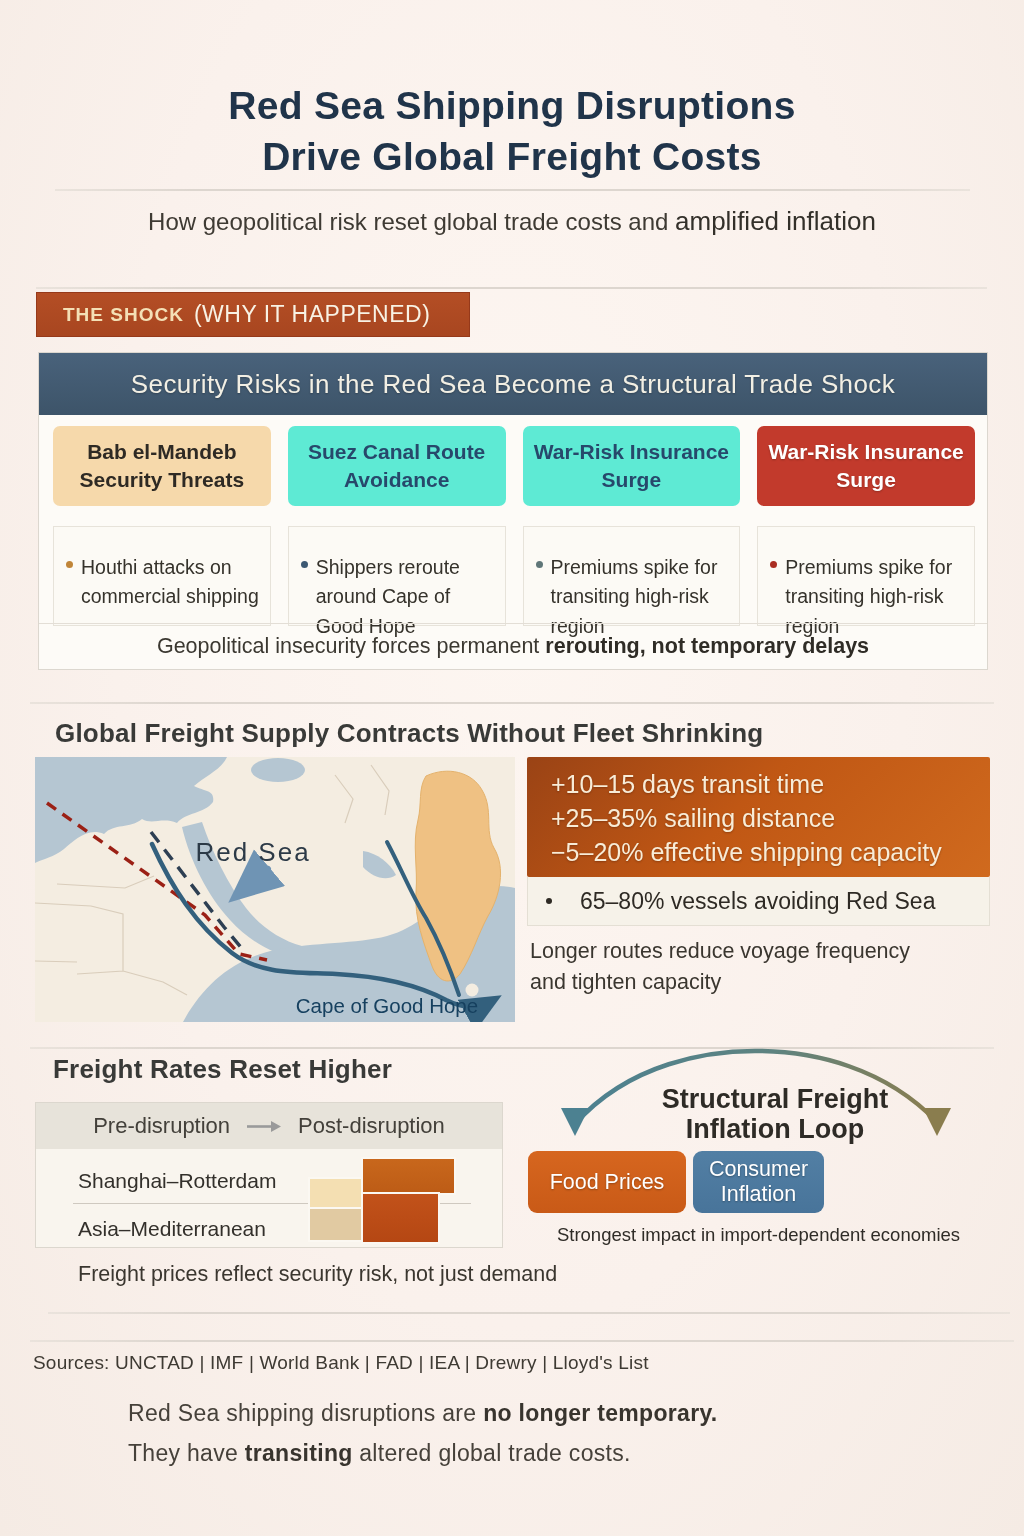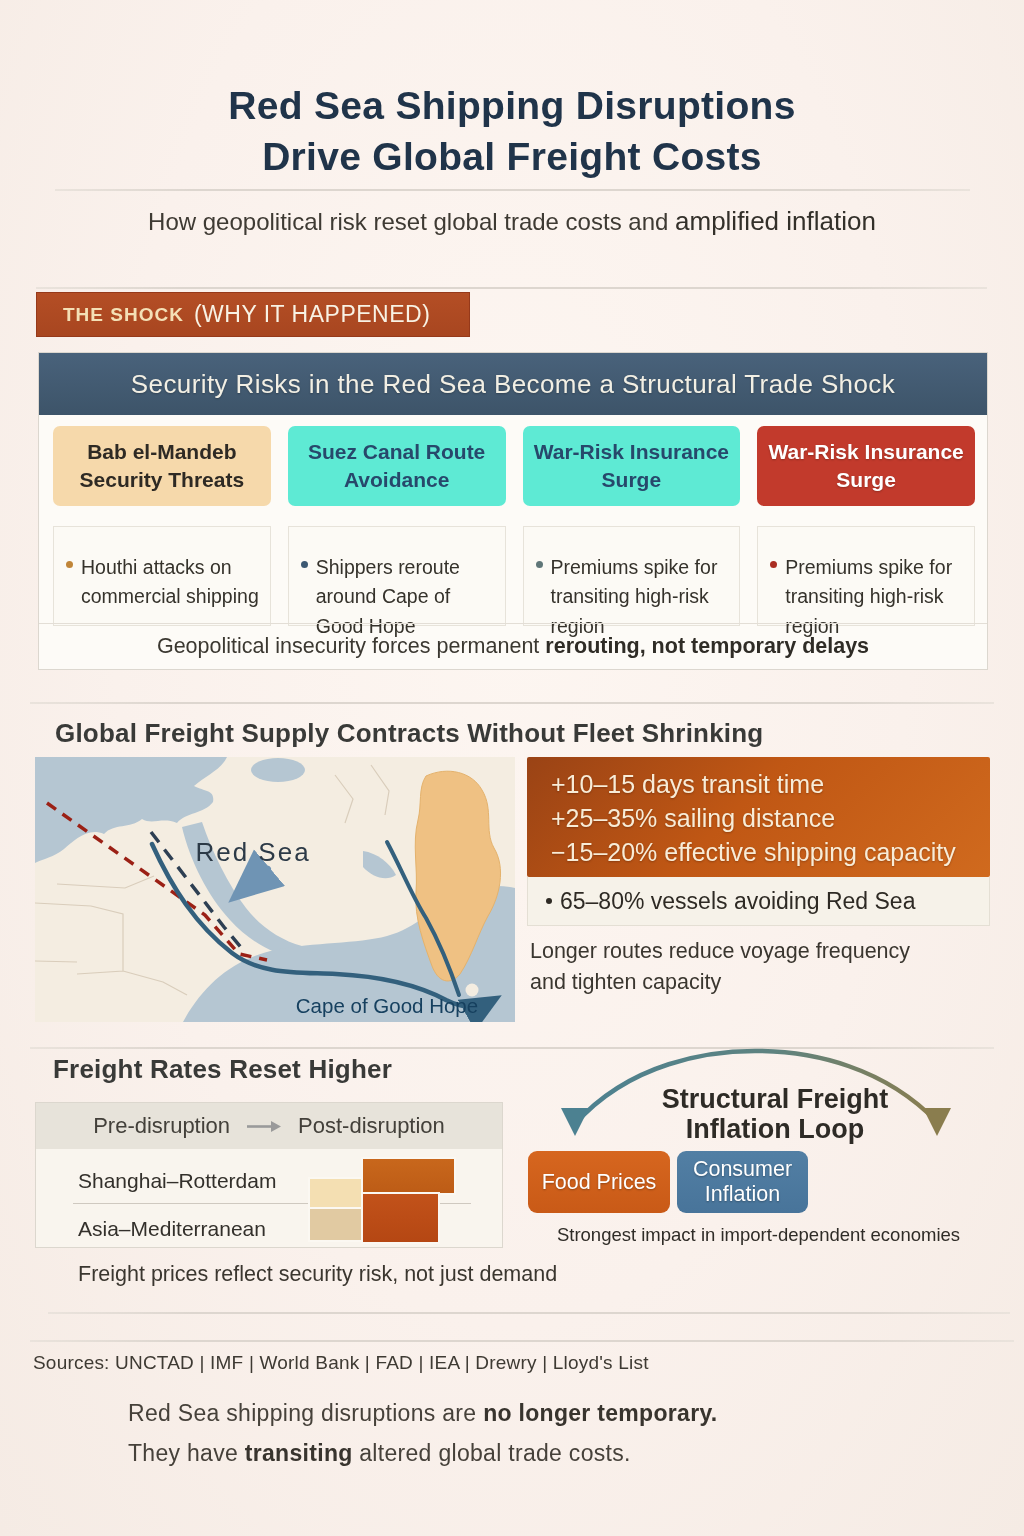--- a/index.html
+++ b/index.html
@@ -53,21 +53,21 @@
   .sec2{top:718px;left:55px;}
   .map{position:absolute;top:757px;left:35px;}
   .stats-orange{position:absolute;top:757px;left:527px;width:463px;height:120px;
     background:linear-gradient(135deg,#9a4315 0%,#c05714 45%,#d06a1e 100%);
     border-radius:2px;padding:10px 0 0 24px;box-sizing:border-box;}
   .stats-orange div{font-size:25px;color:#f8ecd7;line-height:34px;text-shadow:0 1px 2px rgba(60,20,0,.35);}
   .stats-white{position:absolute;top:877px;left:527px;width:463px;height:49px;
     background:#f6f2e9;border:1px solid #e4dfd4;border-top:none;box-sizing:border-box;
     display:flex;align-items:center;padding-left:18px;}
   .stats-white .dotb{width:6px;height:6px;border-radius:50%;background:#2e2a24;margin-right:8px;}
-  .stats-white span.t{font-size:23px;color:#2e2a24;}
+  .stats-white span.t{font-size:23px;color:#2e2a24;margin-left:20px;}
   .supply-note{position:absolute;top:936px;left:530px;width:470px;
     font-size:21.5px;color:#3a362f;line-height:1.45;}
   .supply-note span{display:block;}
   
   .r4{top:1047px;left:30px;width:964px;}
   .sec3{top:1054px;left:53px;}
   .rates-panel{position:absolute;top:1102px;left:35px;width:468px;height:146px;
     background:#f9f5ee;border:1px solid #dcd7ce;box-sizing:border-box;}
   .rates-head{position:absolute;top:0;left:0;width:100%;height:46px;background:#e7e3da;
     display:flex;align-items:center;justify-content:center;gap:16px;
@@ -82,21 +82,21 @@
   .post2{left:327px;top:91px;width:75px;height:48px;background:linear-gradient(180deg,#c2521a,#b54713);}
   .rates-caption{position:absolute;top:1262px;left:78px;font-size:21.5px;color:#3a362f;}
   
   .loop-svg{position:absolute;top:1044px;left:545px;}
   .loop-title{position:absolute;top:1084px;left:620px;width:310px;text-align:center;
     font-size:27px;font-weight:700;color:#2e2b26;line-height:30px;}
   .loop-boxes{position:absolute;top:1151px;left:528px;width:461px;display:flex;gap:7px;}
   .lbox{height:62px;border-radius:9px;display:flex;align-items:center;justify-content:center;
     text-align:center;font-size:21.5px;color:#fff;line-height:1.15;padding:0 6px;box-sizing:border-box;
     text-shadow:0 1px 2px rgba(0,0,0,.3);}
-  .food{width:142px;background:linear-gradient(180deg,#d6661f,#c95a17);}
+  .food{width:158px;background:linear-gradient(180deg,#d6661f,#c95a17);}
   .energy{width:158px;background:linear-gradient(180deg,#918559,#857a50);}
   .infl{width:131px;background:linear-gradient(180deg,#527fa4,#48749a);}
   .loop-caption{position:absolute;top:1224px;left:528px;width:461px;text-align:center;
     font-size:18.5px;color:#2f2c27;}
   
   .r5{top:1312px;left:48px;width:962px;}
   .r6{top:1340px;left:30px;width:984px;}
   .sources{position:absolute;top:1352px;left:33px;font-size:19px;color:#3e3a33;letter-spacing:.2px;}
   .closing{position:absolute;left:128px;font-size:23px;color:#46413a;letter-spacing:.3px;}
   .cl1{top:1400px;} .cl2{top:1440px;}
@@ -182,21 +182,21 @@
     <path stroke="#33607d" stroke-width="4.5" fill="none" stroke-linecap="round" marker-end="url(#ahNavy)" d="M117,87 C137,131 161,168 197,196 C226,218 263,215 301,217 C341,219 381,227 411,243 C427,251 441,253 455,245"></path>
     <path stroke="#33607d" stroke-width="4" fill="none" stroke-linecap="round" d="M352,85 C366,111 377,139 391,161 C401,179 413,205 424,238"></path>
     <path stroke="#6f94b4" stroke-width="6" stroke-linecap="round" marker-end="url(#ahBlue)" d="M233,112 L207,134"></path>
     <text x="218" y="104" text-anchor="middle" font-size="26" letter-spacing="2" fill="#2c3a47">Red Sea</text>
     <text x="352" y="256" text-anchor="middle" font-size="20.5" fill="#16405f">Cape of Good Hope</text>
   </svg>
 
   <div class="stats-orange">
     <div>+10–15 days transit time</div>
     <div>+25–35% sailing distance</div>
-    <div>−15–20% effective shipping capacity</div>
+    <div>−5–20% effective shipping capacity</div>
   </div>
   <div class="stats-white">
     <span class="dotb"></span>
     <span class="t">65–80% vessels avoiding Red Sea</span>
   </div>
   <div class="supply-note">
     <span>Longer routes reduce voyage frequency</span>
     <span>and tighten capacity</span>
   </div>
 

